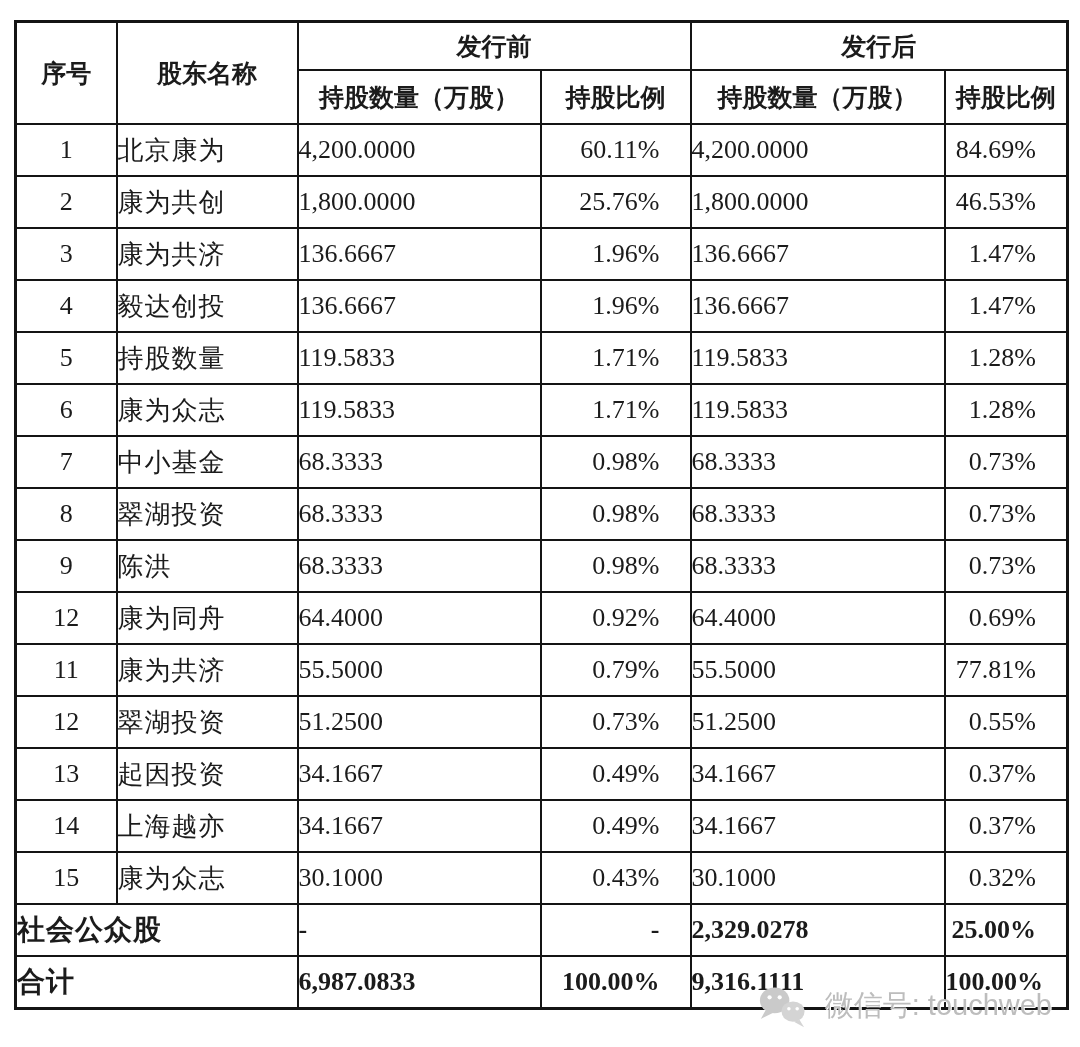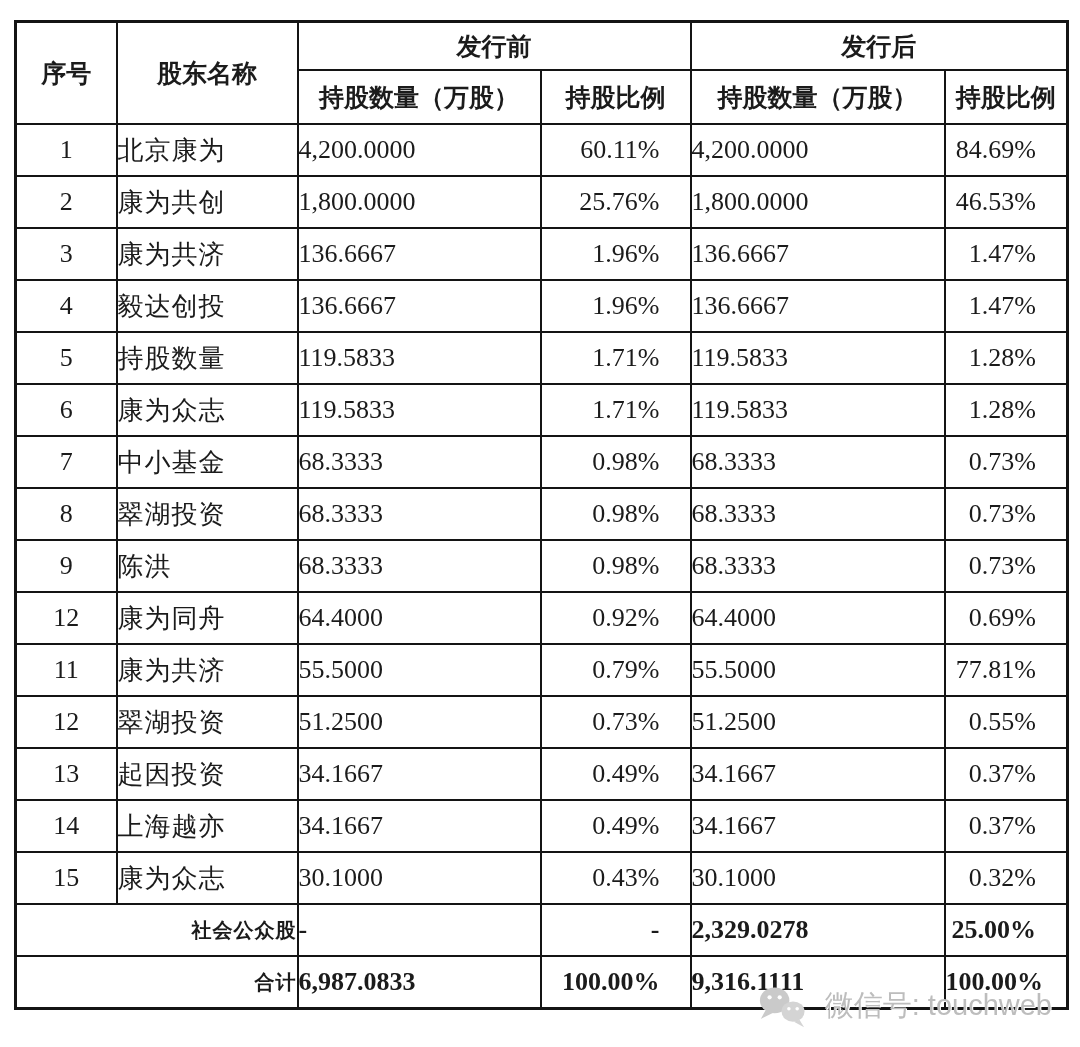--- a/index.html
+++ b/index.html
@@ -24,21 +24,21 @@
   tr.hdr1 th{height:46px;}
   tr.hdr2 th{height:52px;}
   tr.data td{height:50px;font-size:26px;}
   .c-no{text-align:center;}
   .c-name{font-size:27px;letter-spacing:1px;}
   .c-num{text-align:left;}
   .c-pct{text-align:right;padding-right:30px;}
   tr.sumrow td{height:50px;font-size:26px;font-weight:bold;}
   tr.sumrow .c-label{
     font-family:Liberation Serif, serif;
-    text-align:right;font-size:20px;letter-spacing:1px;
+    text-align:left;font-size:28px;letter-spacing:1px;
   }
   .watermark{
     position:absolute;top:987px;right:28px;height:38px;
     display:flex;align-items:center;gap:15px;
     font-family:"Liberation Sans","DejaVu Sans",sans-serif;
     font-size:29px;color:#bdbdbd;
     text-shadow:1px 1px 0 #ffffff;
   }
   .wicon{display:block;}
 </style>

